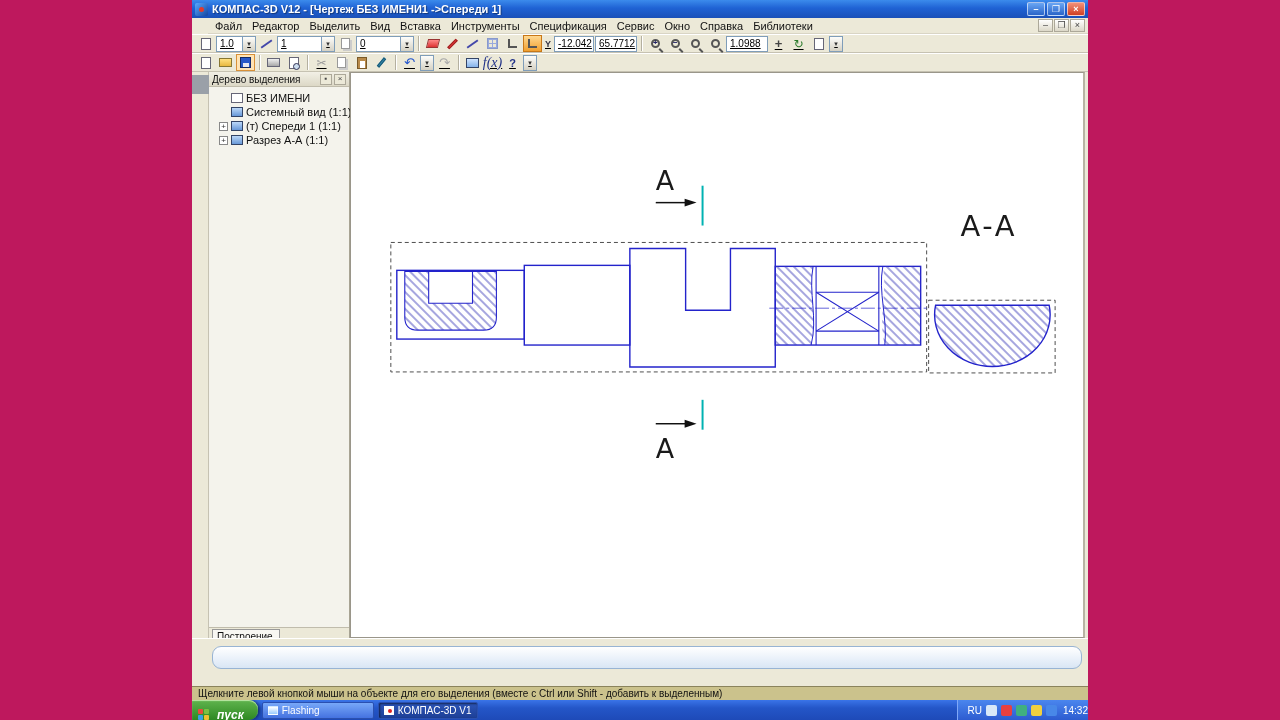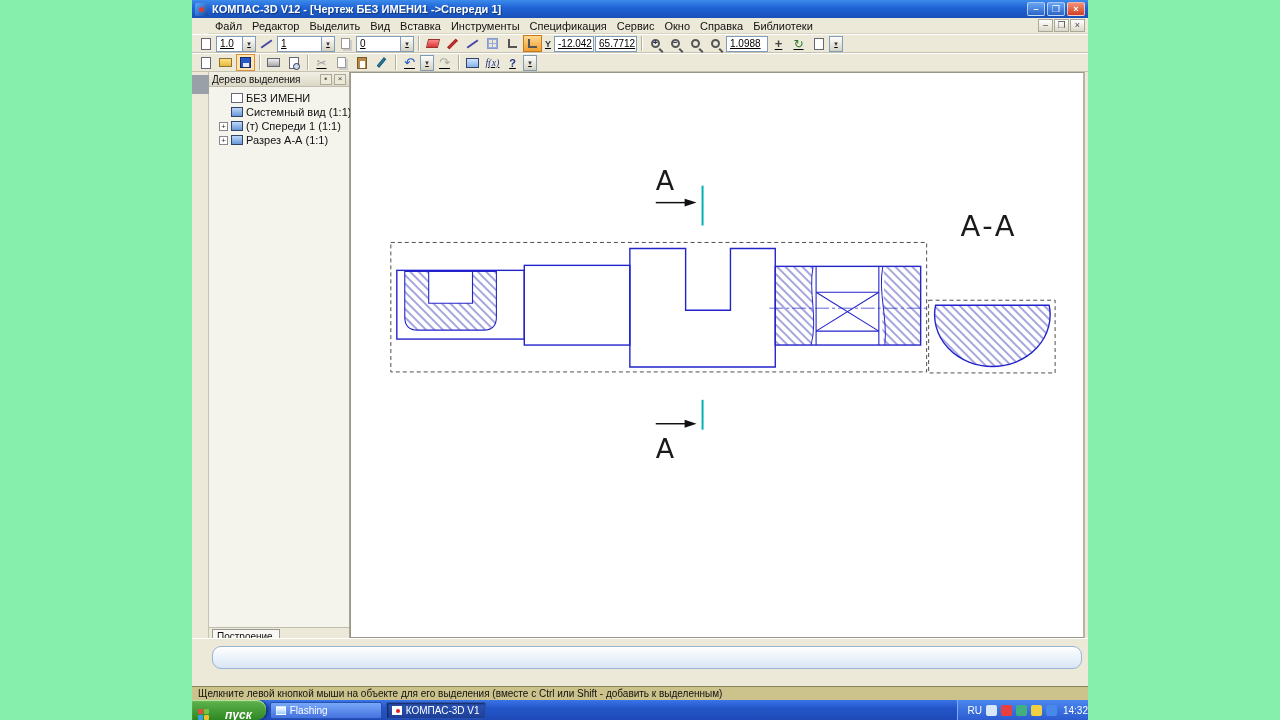--- a/index.html
+++ b/index.html
@@ -1,17 +1,17 @@
 <!DOCTYPE html>
 <html><head>
 <meta charset="utf-8">
 <style>
   * { margin:0; padding:0; box-sizing:border-box; }
   body { background:#000; font-family:"Liberation Sans","DejaVu Sans",sans-serif; }
-  .stage { position:relative; width:1280px; height:720px; background:#86efac; overflow:hidden; }
+  .stage { position:relative; width:1280px; height:720px; background:#be185d; overflow:hidden; }
 
   .app { position:absolute; left:192px; top:0; width:896px; height:700px; background:#ECE9D8; }
 
   
   .titlebar { position:absolute; left:0; top:0; right:0; height:18px;
     background:linear-gradient(180deg,#3b8bec 0%,#1f62d4 45%,#1a50b8 100%);
     display:flex; align-items:center; padding:0 3px; color:#fff; font-size:11px; font-weight:bold; }
   .app-icon { width:13px; height:13px; border-radius:2px; margin-right:4px;
     background:linear-gradient(135deg,#57a8ff,#16459f); position:relative; flex:0 0 auto; }
   .app-icon::after { content:""; position:absolute; left:4px; top:4px; width:5px; height:5px; background:#e23b2e; border-radius:50%; }
@@ -66,21 +66,21 @@
     background:repeating-linear-gradient(0deg,#99aadd 0 1px,transparent 1px 4px),repeating-linear-gradient(90deg,#99aadd 0 1px,transparent 1px 4px); }
   .ic-ang { width:9px; height:9px; border-left:2px solid #555; border-bottom:2px solid #555; }
   .mag { width:9px; height:9px; border:2px solid #555; border-radius:50%; position:relative; }
   .mag::after { content:""; position:absolute; width:2px; height:5px; background:#555; left:7px; top:7px; transform:rotate(-45deg); }
   .mag.plus::before, .mag.minus::before { position:absolute; left:0; top:-3px; font-size:8px; font-weight:bold; color:#226; }
   .mag.plus::before { content:"+"; }
   .mag.minus::before { content:"−"; }
   .glyph-undo { color:#2255cc; font-size:13px; }
   .glyph-redo { color:#aaa; font-size:13px; }
   .glyph-cut { color:#999; font-size:12px; }
-  .fx { font-size:10px; font-style:italic; color:#223388; font-family:"Liberation Serif","DejaVu Serif",serif; }
+  .fx { font-size:14px; font-style:italic; color:#223388; font-family:"Liberation Serif","DejaVu Serif",serif; }
   .help { font-size:11px; font-weight:bold; color:#223388; }
   .glyph-pan { font-size:13px; font-weight:bold; color:#444; }
   .glyph-refresh { font-size:12px; color:#2a7a2a; }
 
   
   .lstrip { position:absolute; left:0; top:72px; width:17px; height:573px; background:#ECE9D8; border-right:1px solid #c6c2b2; padding-top:4px; }
   .ls { width:13px; height:12px; background:#fff; border:1px solid #9aa0a8; margin:2px auto; position:relative; }
   .ls i { position:absolute; left:3px; top:3px; width:6px; height:5px; background:currentColor; display:block; }
   .ls.sel { background:#cde4ff; border-color:#316ac5; }
 
@@ -105,21 +105,21 @@
   
   .propbar { position:absolute; left:0; top:638px; right:0; height:48px; background:#ECE9D8; border-top:1px solid #fff; }
   .prop-field { position:absolute; left:20px; right:6px; top:7px; height:23px; border:1px solid #98b4d4; border-radius:9px;
     background:linear-gradient(#ffffff,#eaf1fa 55%,#d9e6f4); }
   .hintbar { position:absolute; left:0; top:686px; right:0; height:14px; background:#cbc28c; border-top:1px solid #8a835c;
     display:flex; align-items:center; padding-left:6px; font-size:10px; color:#111; white-space:nowrap; overflow:hidden; }
 
   
   .taskbar { position:absolute; left:192px; top:700px; width:896px; height:20px;
     background:linear-gradient(#3a74e8,#2456c8 40%,#1e4ab8); display:flex; align-items:center; overflow:hidden; }
-  .start { height:20px; display:flex; align-items:center; gap:16px; padding:9px 14px 0 6px;
+  .start { height:20px; display:flex; align-items:center; gap:8px; padding:9px 14px 0 6px;
     background:linear-gradient(#60b44e,#2e8822); border-radius:0 9px 9px 0; color:#fff; font-weight:bold; font-style:italic; font-size:12px;
     box-shadow:inset 0 1px 1px #bfe8a8, 2px 0 3px #00000066; flex:0 0 auto; }
   .flag { width:11px; height:11px; display:grid; grid-template-columns:1fr 1fr; grid-template-rows:1fr 1fr; gap:1px; }
   .flag i { display:block; border-radius:1px; }
   .flag .f1 { background:#e84c3d; } .flag .f2 { background:#7bc143; } .flag .f3 { background:#3aa0e8; } .flag .f4 { background:#f0c030; }
   .task { height:17px; margin-left:4px; display:flex; align-items:center; gap:4px; padding:0 5px; font-size:10px; color:#fff;
     background:linear-gradient(#78a8f8,#4472e0); border-radius:2px; border:1px solid #2a50b0; width:112px; flex:0 0 auto; }
   .task.active { background:linear-gradient(#2c55b8,#1d3f96); box-shadow:inset 1px 1px 2px #00000088; width:100px; }
   .task .t { white-space:nowrap; overflow:hidden; }
   .tico { width:10px; height:9px; background:linear-gradient(#fff,#99ccff); border:1px solid #ffffff88; flex:0 0 auto; }

